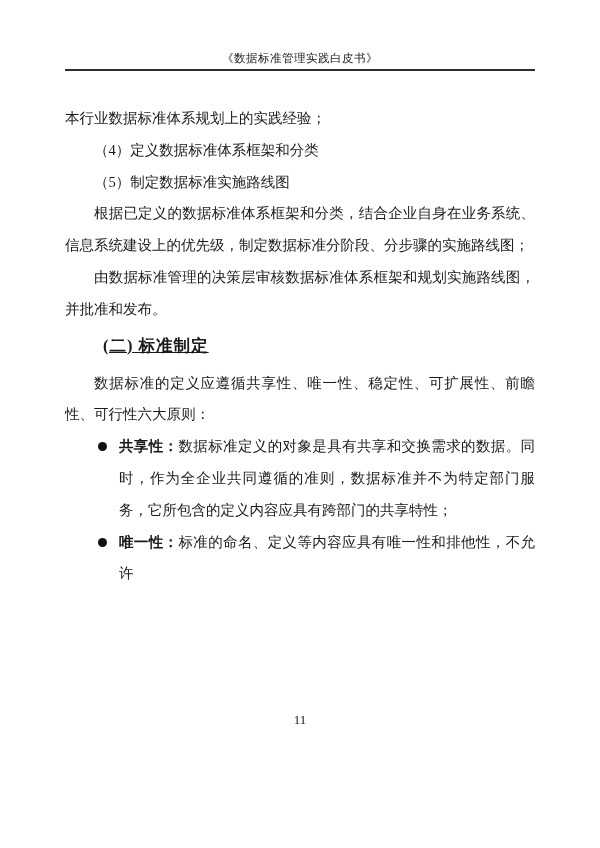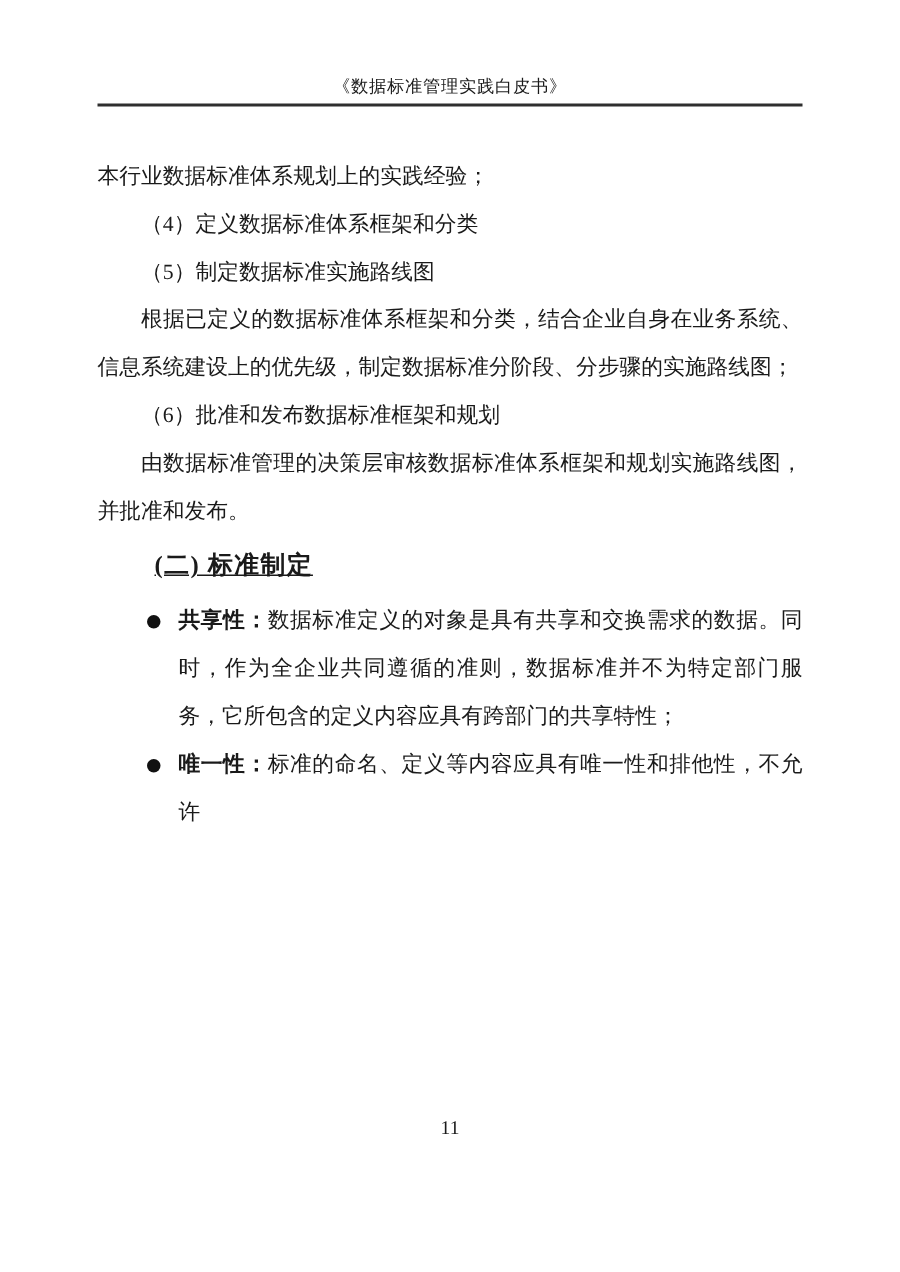--- a/index.html
+++ b/index.html
@@ -56,21 +56,21 @@
     left: 33px;
     top: 11px;
     width: 9px;
     height: 9px;
     border-radius: 50%;
     background: #111111;
   }
   .bullet-label { font-weight: bold; }
   .page-footer {
     position: absolute;
-    bottom: 24px;
+    bottom: 56px;
     left: 0;
     right: 0;
     text-align: center;
     font-size: 13px;
     color: #1a1a1a;
   }
 </style>
 </head>
 <body>
 
@@ -84,27 +84,27 @@
 
     <p class="para">本行业数据标准体系规划上的实践经验；</p>
 
     <p class="para indent">（4）定义数据标准体系框架和分类</p>
 
 
     <p class="para indent">（5）制定数据标准实施路线图</p>
 
     <p class="para indent">根据已定义的数据标准体系框架和分类，结合企业自身在业务系统、信息系统建设上的优先级，制定数据标准分阶段、分步骤的实施路线图；</p>
 
-    <p class="para indent">（6）批准和发布数据标准框架和规划</p>
 
     <p class="para indent">由数据标准管理的决策层审核数据标准体系框架和规划实施路线图，并批准和发布。</p>
 
     <h2 class="heading">(二) 标准制定</h2>
 
 
+    <p class="para indent">数据标准的定义应遵循共享性、唯一性、稳定性、可扩展性、前瞻性、可行性六大原则：</p>
 
     <div class="bullet">
       <span class="dot"></span>
       <p><span class="bullet-label">共享性：</span><span>数据标准定义的对象是具有共享和交换需求的数据。同时，作为全企业共同遵循的准则，数据标准并不为特定部门服务，它所包含的定义内容应具有跨部门的共享特性；</span></p>
     </div>
 
     <div class="bullet">
       <span class="dot"></span>
       <p><span class="bullet-label">唯一性：</span><span>标准的命名、定义等内容应具有唯一性和排他性，不允许</span></p>
     </div>

